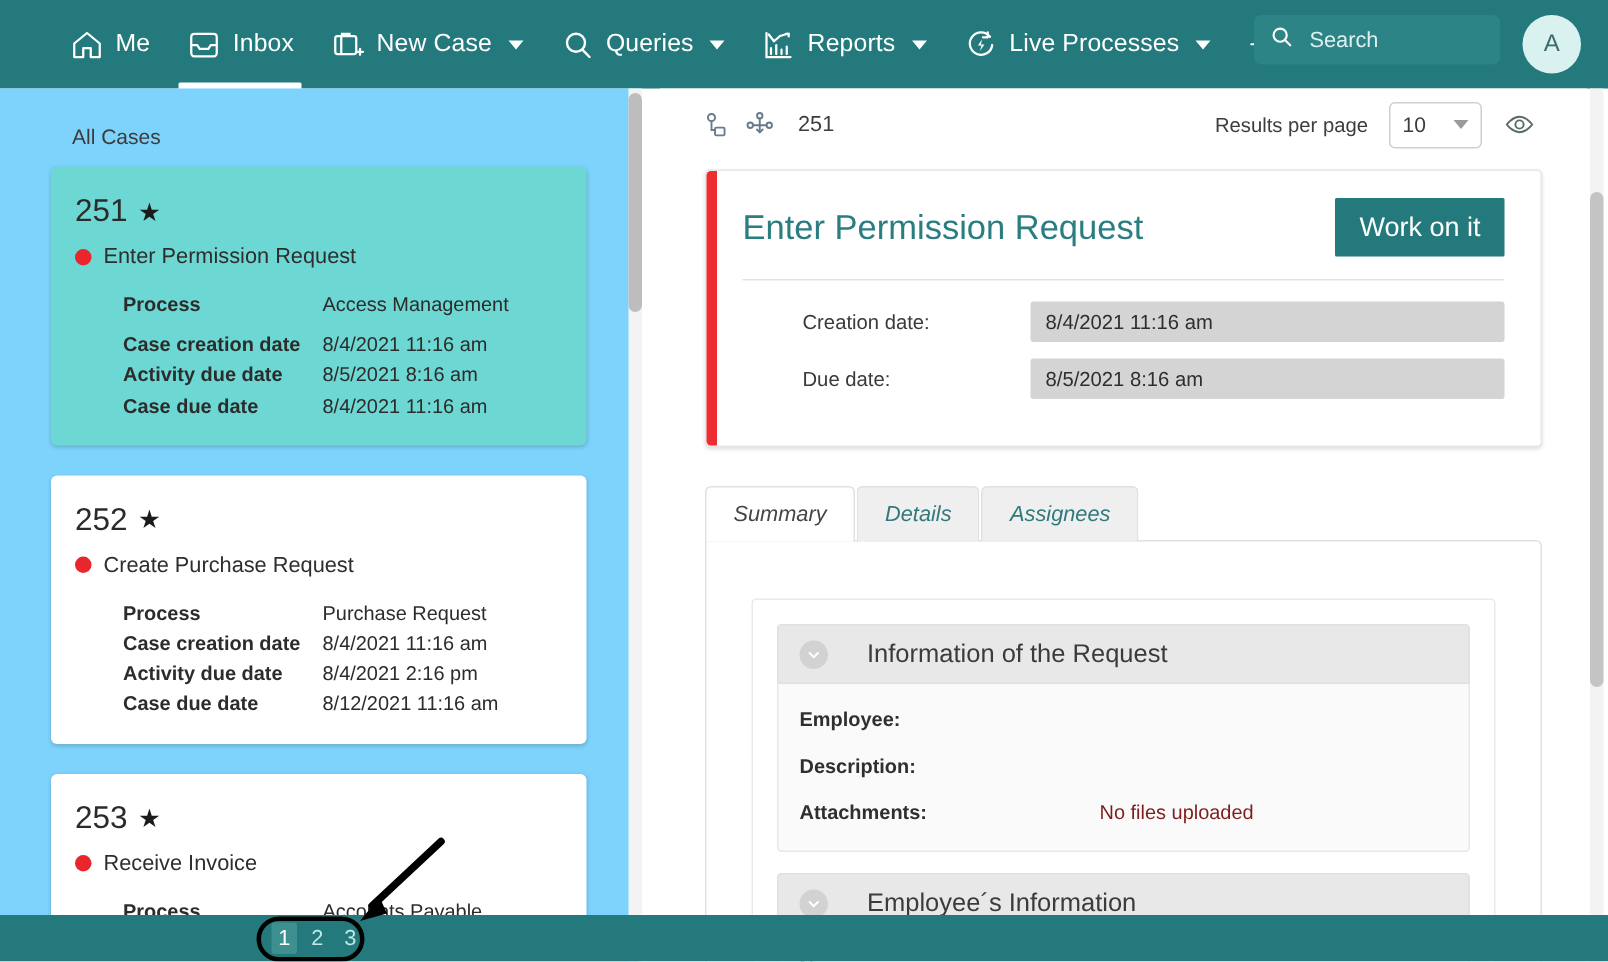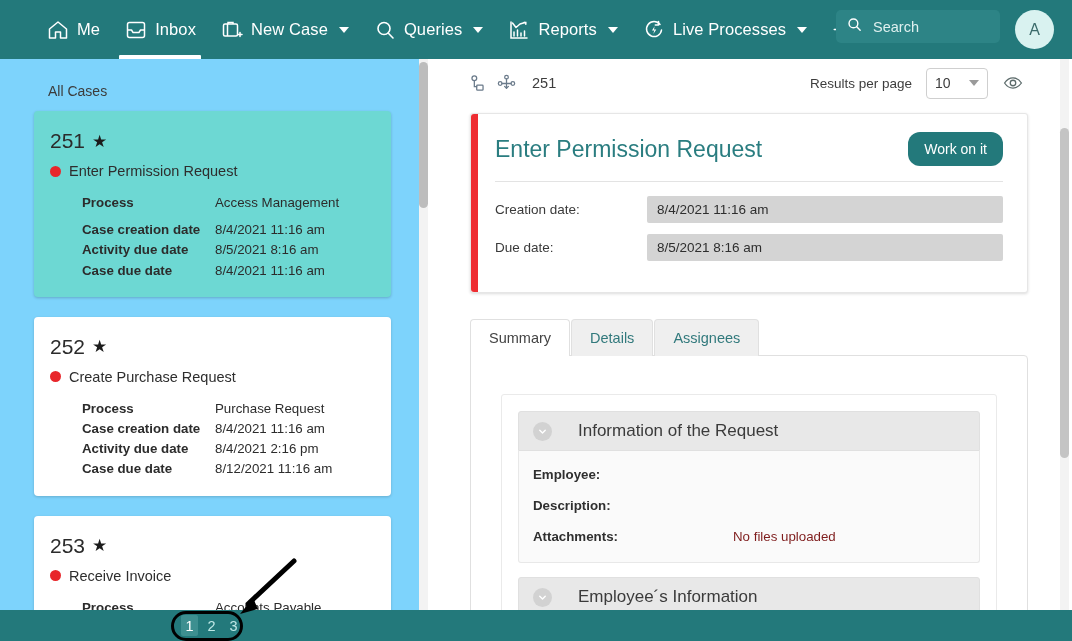--- a/index.html
+++ b/index.html
@@ -142,38 +142,38 @@
     padding: 18px 24px 20px 24px;
   }
   .detail-card::before {
     content: ""; position: absolute; left: 0; top: 0; bottom: 0;
     width: 7px; background: #ee2d32; border-radius: 3px 0 0 3px;
   }
   .dc-head { display: flex; align-items: center; }
   .dc-title { font-size: 23px; color: #2a7d80; font-weight: 400; }
   .work-btn {
     margin-left: auto;
-    background: #23797b; color: #ffffff; border: 0; border-radius: 12px;
-    padding: 9px 16px; font-size: 14px; cursor: pointer;
+    background: #23797b; color: #ffffff; border: 0; border-radius: 1px;
+    padding: 9px 16px; font-size: 18px; cursor: pointer;
     font-family: "Liberation Sans", sans-serif;
   }
   .dc-sep { height: 1px; background: #e3e3e3; margin: 15px 0 14px 0; }
-  .dc-row { display: flex; align-items: center; margin-bottom: 11px; }
+  .dc-row { display: flex; align-items: center; margin-bottom: 11px; margin-left: 40px; }
   .dc-key { width: 152px; flex: 0 0 152px; font-size: 13.5px; color: #3a3a3a; }
   .dc-val {
     flex: 1; background: #d4d4d4; color: #2e2e2e;
     font-size: 13.5px; padding: 6px 10px; border-radius: 2px;
   }
 
   .tabs { display: flex; margin: 26px 0 0 30px; }
   .tab {
     padding: 10px 18px; font-size: 14.5px; cursor: pointer;
     border: 1px solid #e0e0e0; border-bottom: 0;
     border-radius: 4px 4px 0 0; margin-right: 1px;
-    background: #efefef; color: #31797c;
+    background: #efefef; color: #31797c; font-style: italic;
   }
   .tab.active { background: #ffffff; color: #444444; border-color: #e0e0e0; position: relative; z-index: 2; }
 
   .tab-body {
     margin: 0 30px 0 30px; margin-top: -1px;
     border: 1px solid #e0e0e0; border-radius: 0 4px 4px 4px;
     background: #ffffff; min-height: 330px; padding: 38px 30px 0 30px;
   }
   .form-box { border: 1px solid #eaeaea; border-radius: 3px; padding: 16px; }
   .accordion-head {

